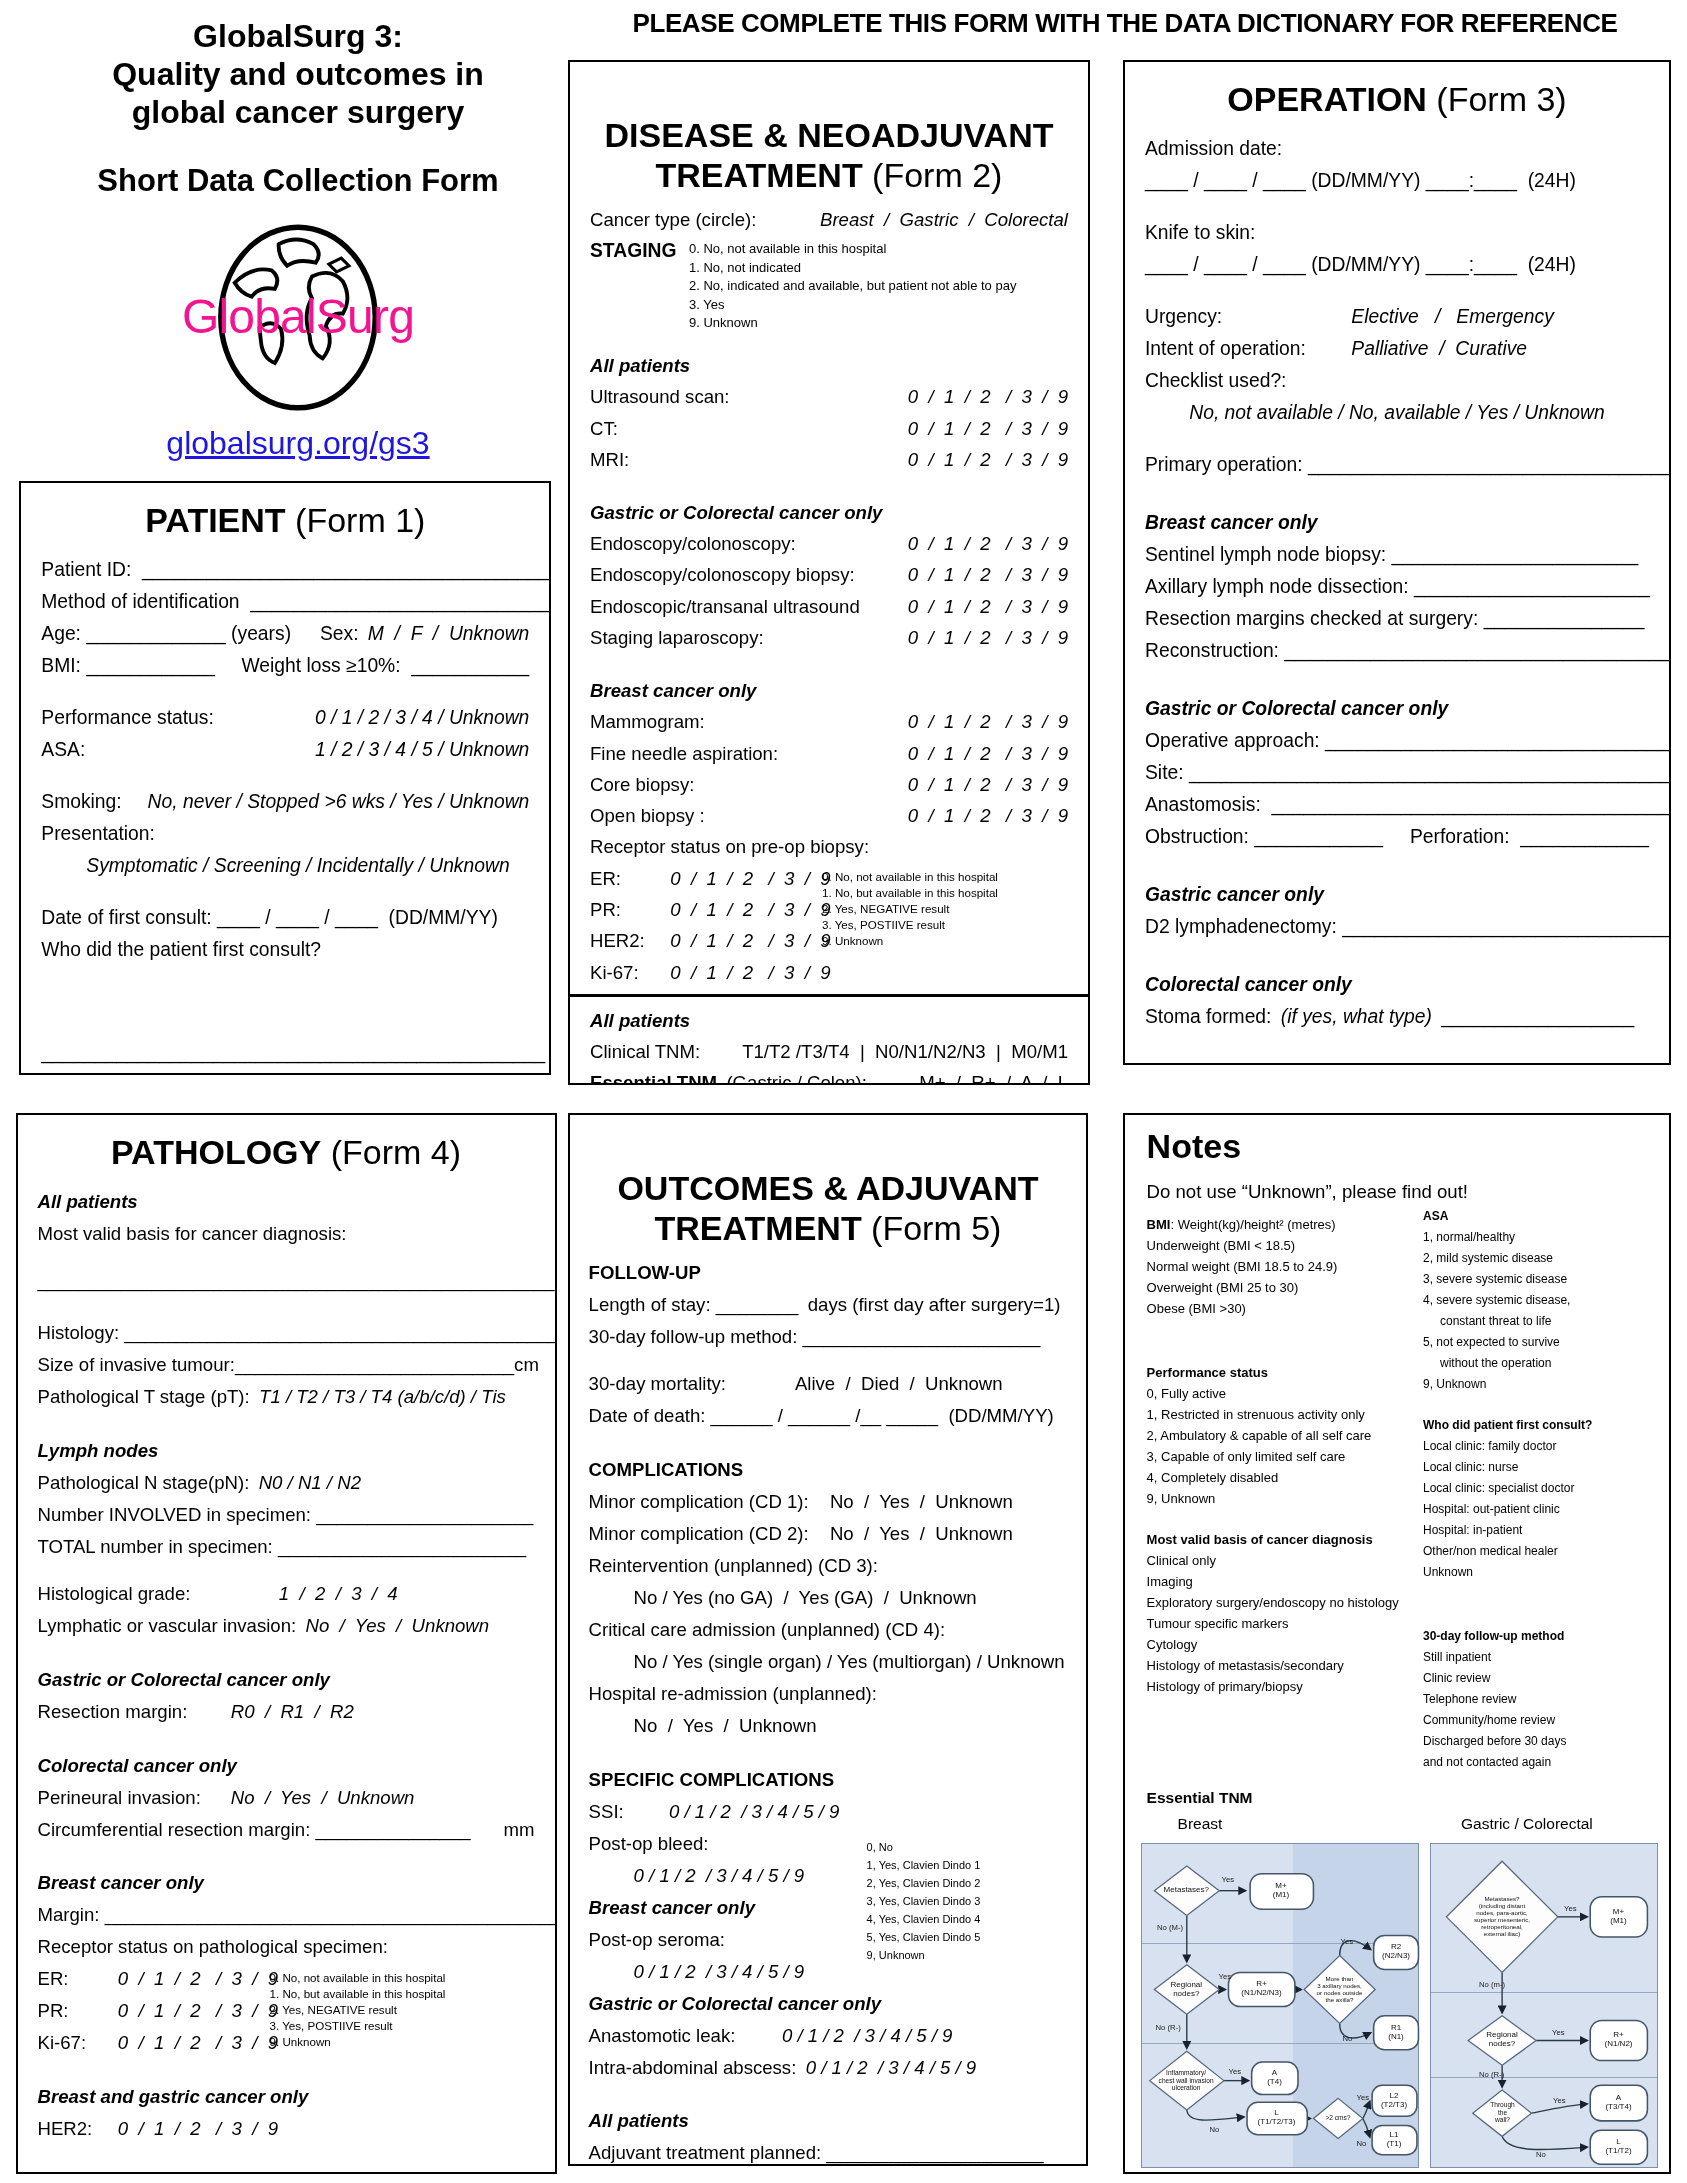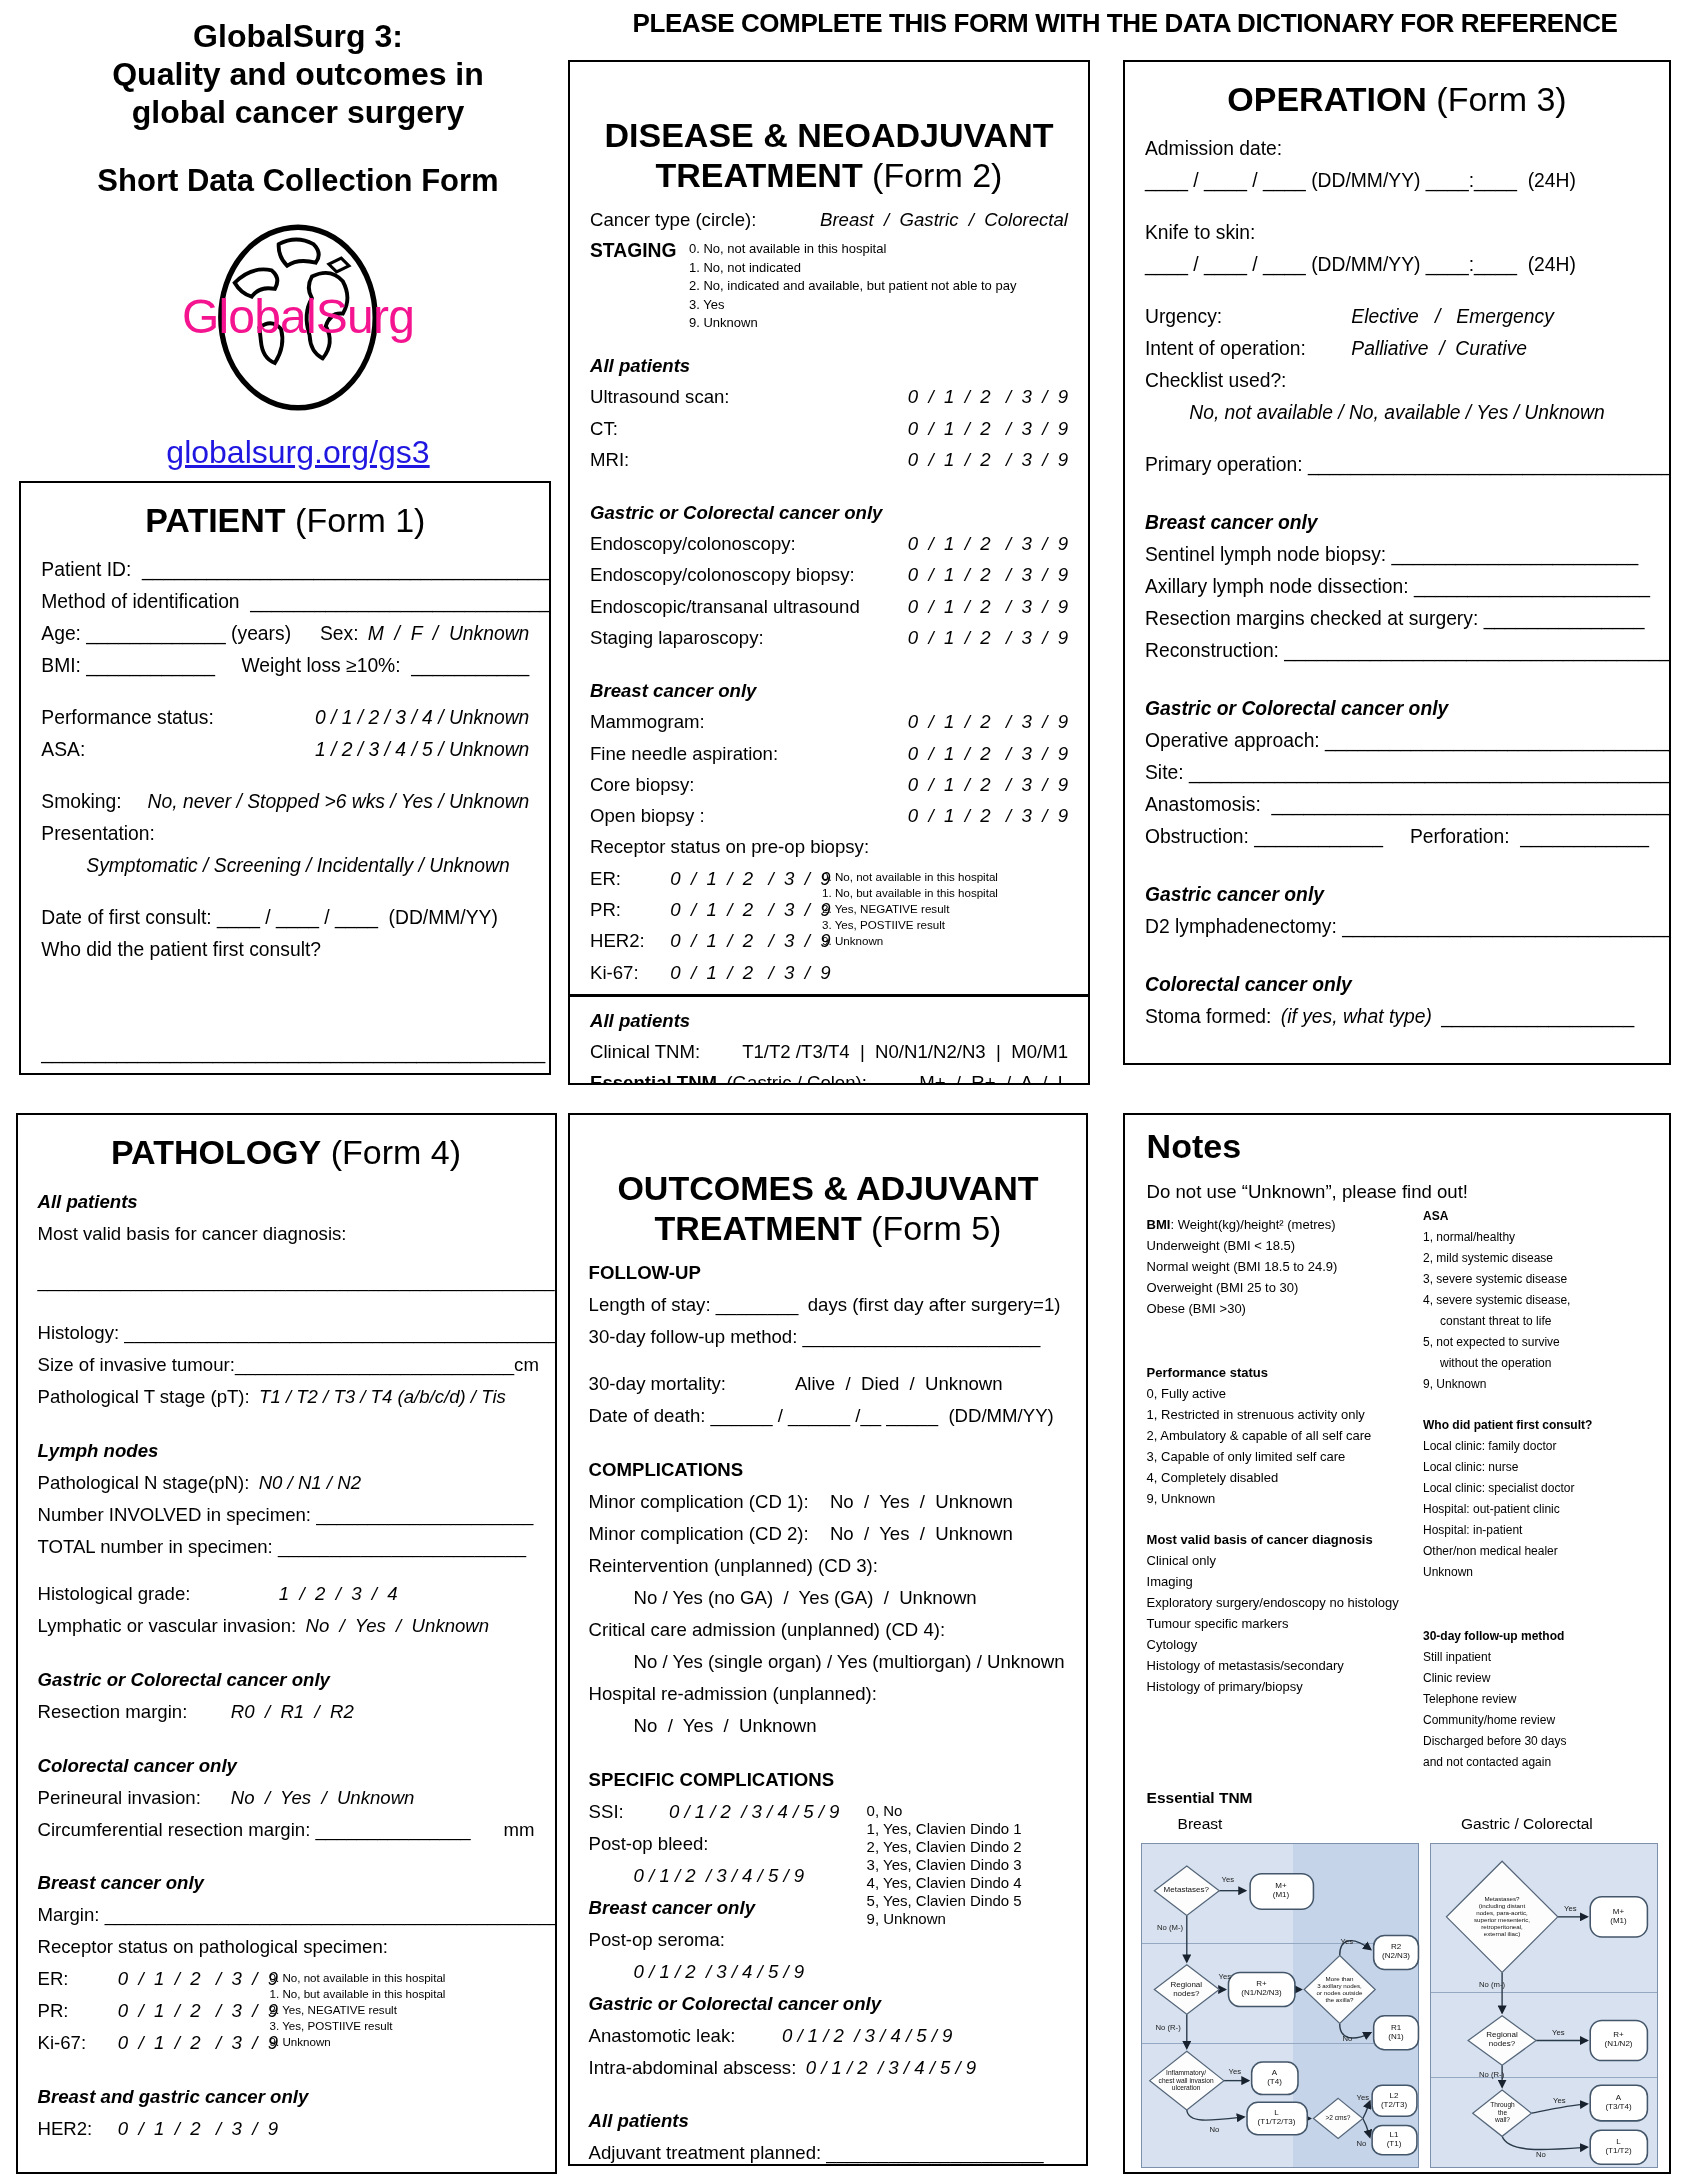--- a/index.html
+++ b/index.html
@@ -16,21 +16,21 @@
   
   .masthead { position:absolute; left:43px; top:17px; width:510px; text-align:center; }
   .mh-title { font-size:32px; font-weight:bold; line-height:38px; }
   .mh-sub { font-size:31px; font-weight:bold; margin-top:32px; }
   .mh-logo-wrap { position:relative; margin-top:21.6px; height:193px; }
   .mh-logo-wrap svg { display:block; margin:0 auto; }
   .mh-logo-text {
     position:absolute; left:0; right:0; top:68px;
     font-size:48px; font-weight:normal; letter-spacing:-0.8px;
   }
-  .mh-link { font-size:32px; margin-top:20px; text-decoration:underline; cursor:pointer; }
+  .mh-link { font-size:32px; margin-top:11px; text-decoration:underline; cursor:pointer; }
   
   .box { position:absolute; border:2.3px solid #000; background:#fff; padding:7.7px 20px; overflow:hidden; }
   #patient-box   { left:19.3px;   top:481px;  width:532px; height:594px; }
   #disease-box   { left:568px;  top:60px;   width:522px; height:1025px; }
   #operation-box { left:1123px; top:60px;   width:548px; height:1005px; }
   #pathology-box { left:15.5px;   top:1113px; width:541px; height:1061px; }
   #outcomes-box  { left:568px;  top:1113px; width:520px; height:1053px; padding:7.7px 18.6px; }
   #notes-box     { left:1123px; top:1113px; width:548px; height:1061px; padding:12px; }
   .btitle { text-align:center; font-size:34px; margin:9.3px 0 18.6px; font-weight:normal; line-height:40px; }
   .btitle b { font-weight:bold; }
@@ -55,21 +55,21 @@
   #outcomes-box .ln, #outcomes-box .h, #outcomes-box .hb { font-size:18.6px; margin-bottom:10px; }
   .near90  .t { min-width:71px; }
   .near230 .t { min-width:184px; }
   .near250 .t { min-width:197px; }
   .near300 .t { min-width:232px; }
   
   .stg { display:flex; margin-bottom:22px; }
   .stg-label { font-weight:bold; font-size:19.3px; min-width:99px; }
   .legend { font-size:13px; line-height:18.6px; }
   .legend-sm { font-size:11.6px; line-height:16px; }
-  .legend-cd { font-size:15px; line-height:18px; }
+  .legend-cd { font-size:11px; line-height:18px;margin-top:36px; }
   .rec-wrap, .cd-wrap { position:relative; }
   .rec-legend { position:absolute; left:232px; top:1.5px; }
   .cd-legend  { position:absolute; left:278px; top:1.5px; }
   .divider { border-top:3.1px solid #000; margin:10.8px -20px 12.4px; }
   
   .notes-title { position:absolute; left:21.6px; top:12.4px; font-size:34px; font-weight:bold; }
   .notes-intro { position:absolute; left:21.6px; top:66px; font-size:18.6px; }
   .ncol { position:absolute; white-space:nowrap; }
   .ncol .nb { font-weight:bold; }
   .ncol div { line-height:21px; }

